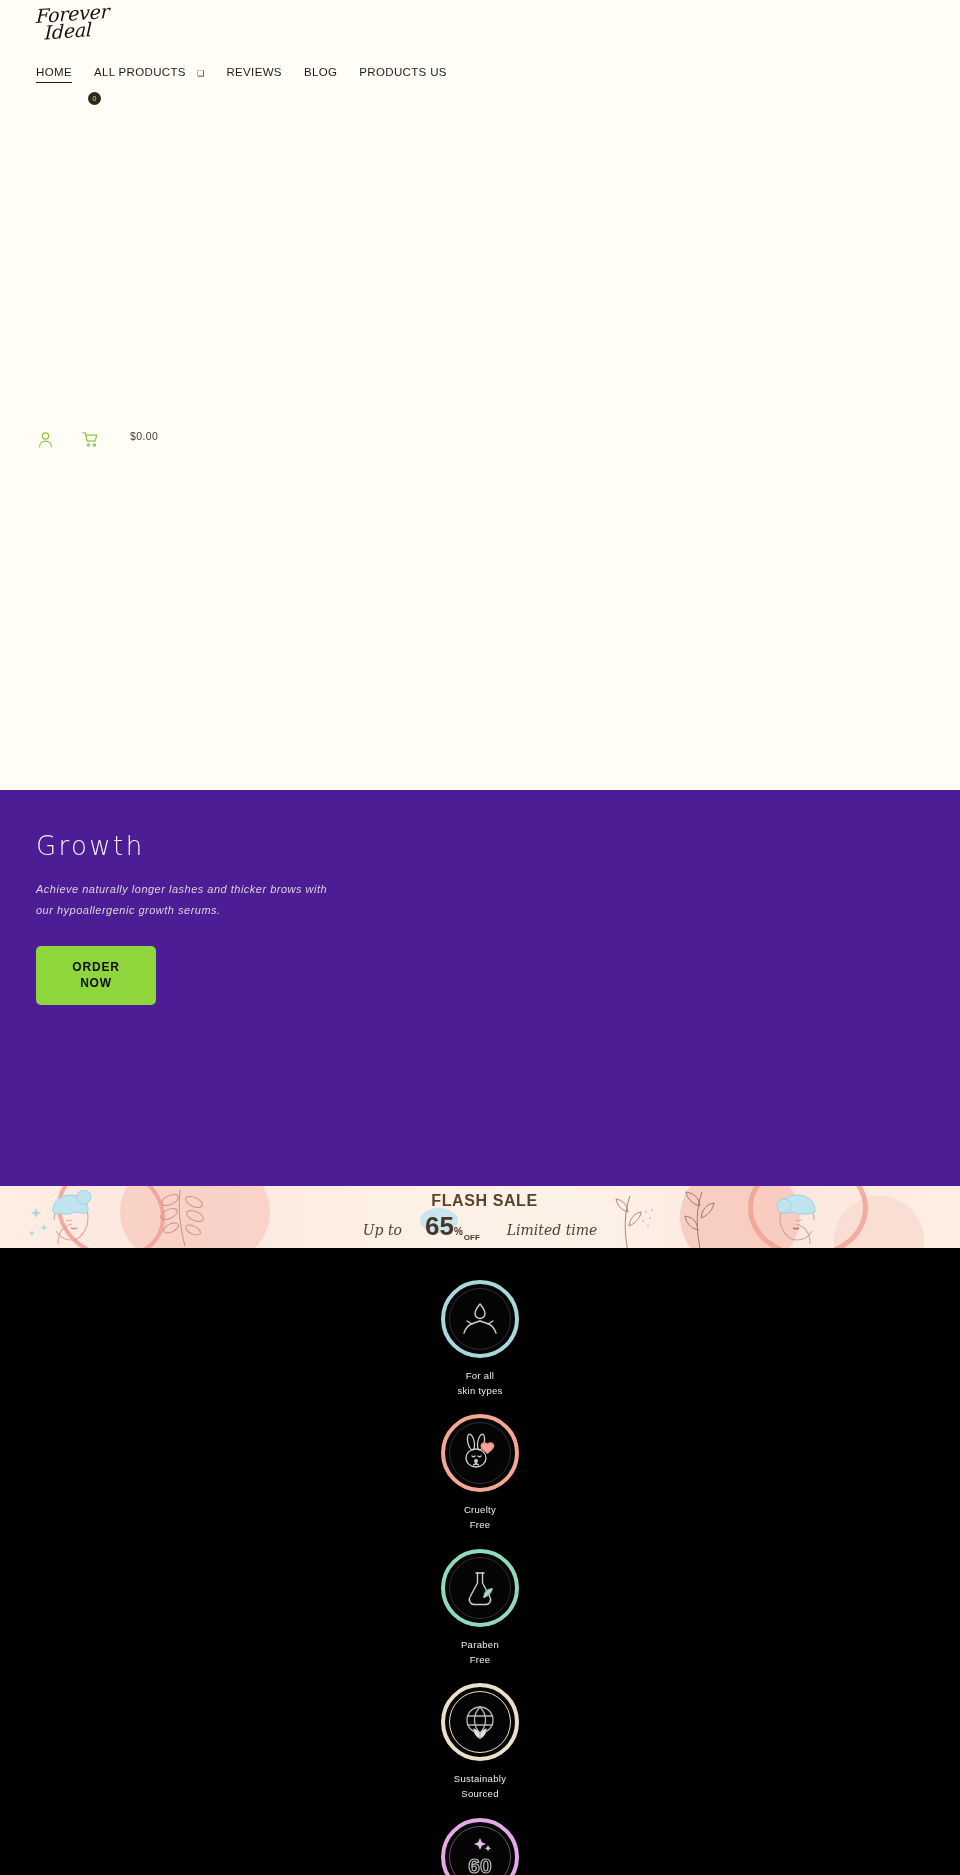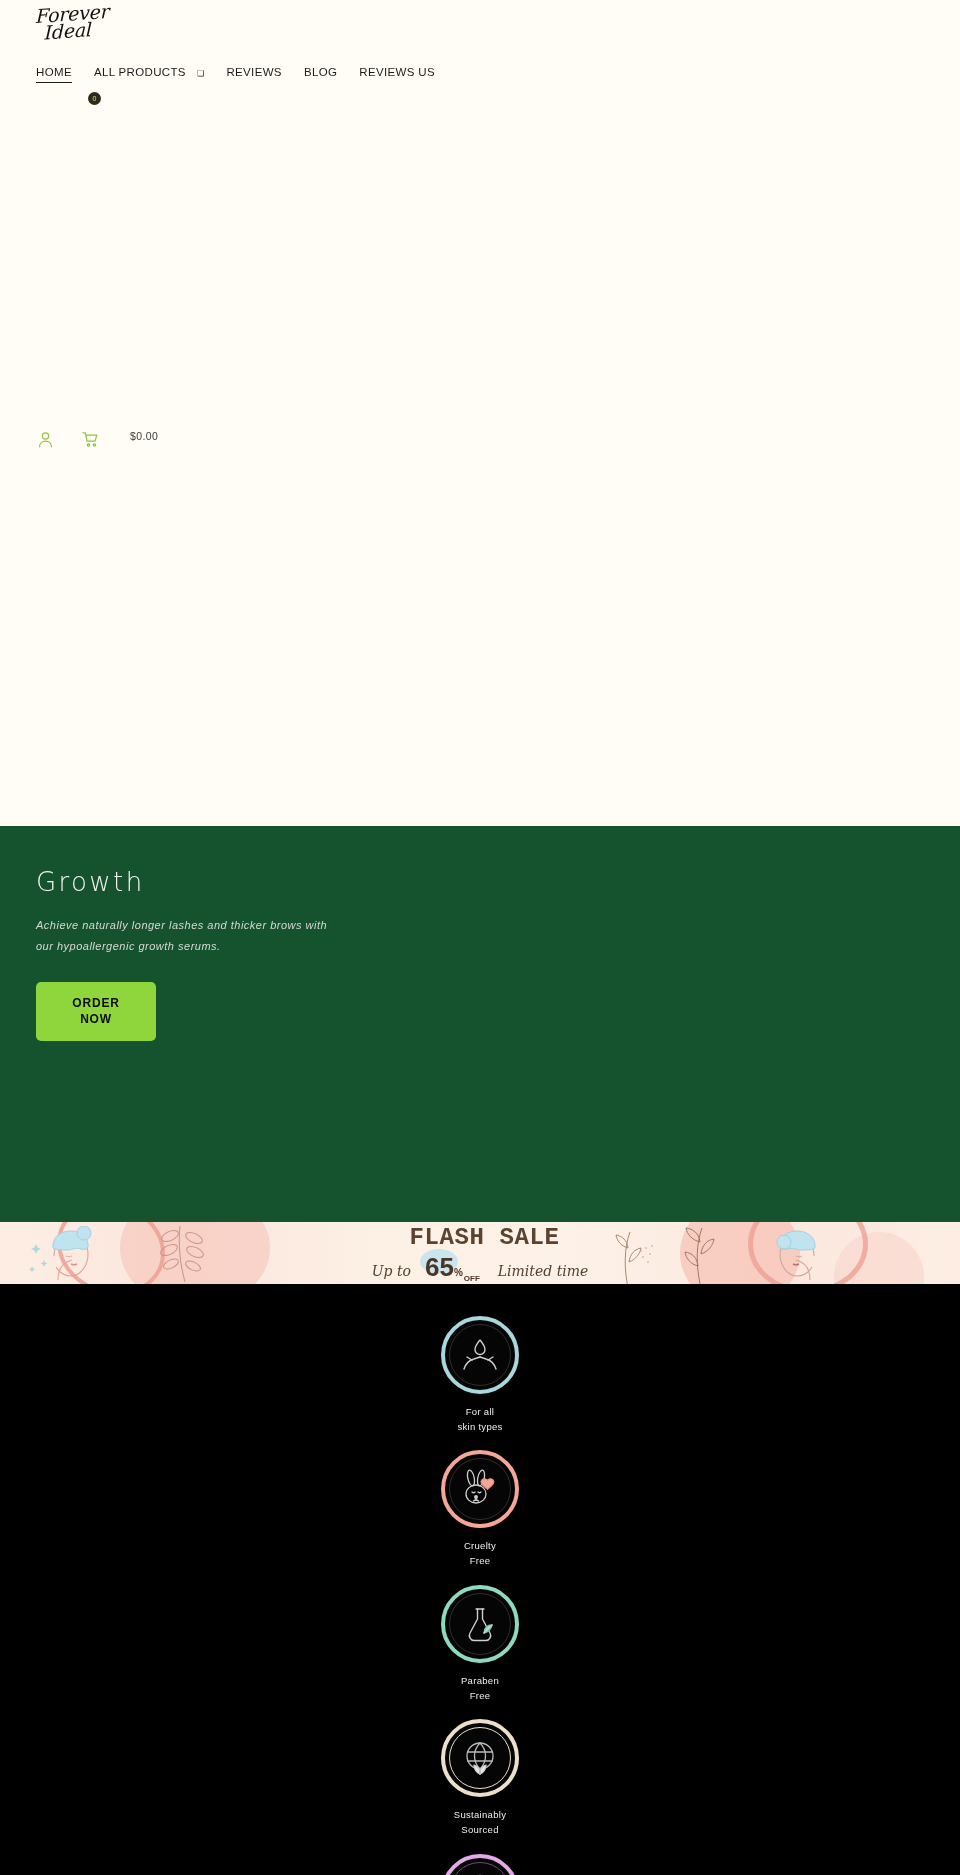--- a/index.html
+++ b/index.html
@@ -96,25 +96,24 @@
   .util-icon { width: 19px; height: 19px; display: block; }
   .cart-total {
     font-size: 10.5px;
     color: #3b3b3b;
     letter-spacing: 0.4px;
     margin-left: 4px;
   }
 
   
   .hero {
-    background: #14532d;
+    background: #4c1d95;
     padding: 40px 0 0 0;
     height: 396px;
     position: relative;
-    margin-top: 36px;
   }
   .hero-inner { padding-left: 36px; max-width: 520px; }
   .hero-title {
     color: #f2f2f2;
     font-size: 26px;
     line-height: 1.28;
     font-weight: 300;
     letter-spacing: 2.4px;
     font-family: "DejaVu Sans", sans-serif;
   }
@@ -181,29 +180,29 @@
   .fb-leaf.r2 { right: 300px; top: 8px; }
 
   .fb-text {
     position: absolute;
     left: 0; right: 0; top: 0; bottom: 0;
     display: flex; flex-direction: column;
     align-items: center; justify-content: center;
     gap: 1px;
   }
   .fb-title {
-    font-size: 24px;
+    font-size: 16px;
     font-weight: 700;
     color: #5b4330;
     letter-spacing: 0.6px;
-    font-family: Liberation Mono, monospace;
+    font-family: Liberation Sans, sans-serif;
     margin-left: 9px;
   }
   .fb-sub {
-    display: flex; align-items: baseline; gap: 14px;
+    display: flex; align-items: baseline; gap: 23px;
     color: #4f3a28;
     position: relative;
   }
   .fb-upto {
     font-family: "DejaVu Serif", serif;
     font-style: italic;
     font-size: 14px;
     color: #55402d;
   }
   .fb-pct-wrap { position: relative; display:inline-flex; align-items: baseline; }
@@ -281,21 +280,21 @@
         <span>ALL PRODUCTS</span>
         <span class="caret">❑</span>
       </a>
       <a class="nav-item" href="#">
         <span>REVIEWS</span>
       </a>
       <a class="nav-item" href="#">
         <span>BLOG</span>
       </a>
       <a class="nav-item" href="#">
-        <span>REVIEWS US</span>
+        <span>PRODUCTS US</span>
       </a>
 
       <div class="nav-badge-wrap">
         <div class="nav-badge">0</div>
       </div>
     </nav>
 
     <div class="util-bar">
       <a href="#">
         <svg class="util-icon" viewBox="0 0 24 24" fill="none" stroke="#8ec63f" stroke-width="1.6" stroke-linecap="round" stroke-linejoin="round">

